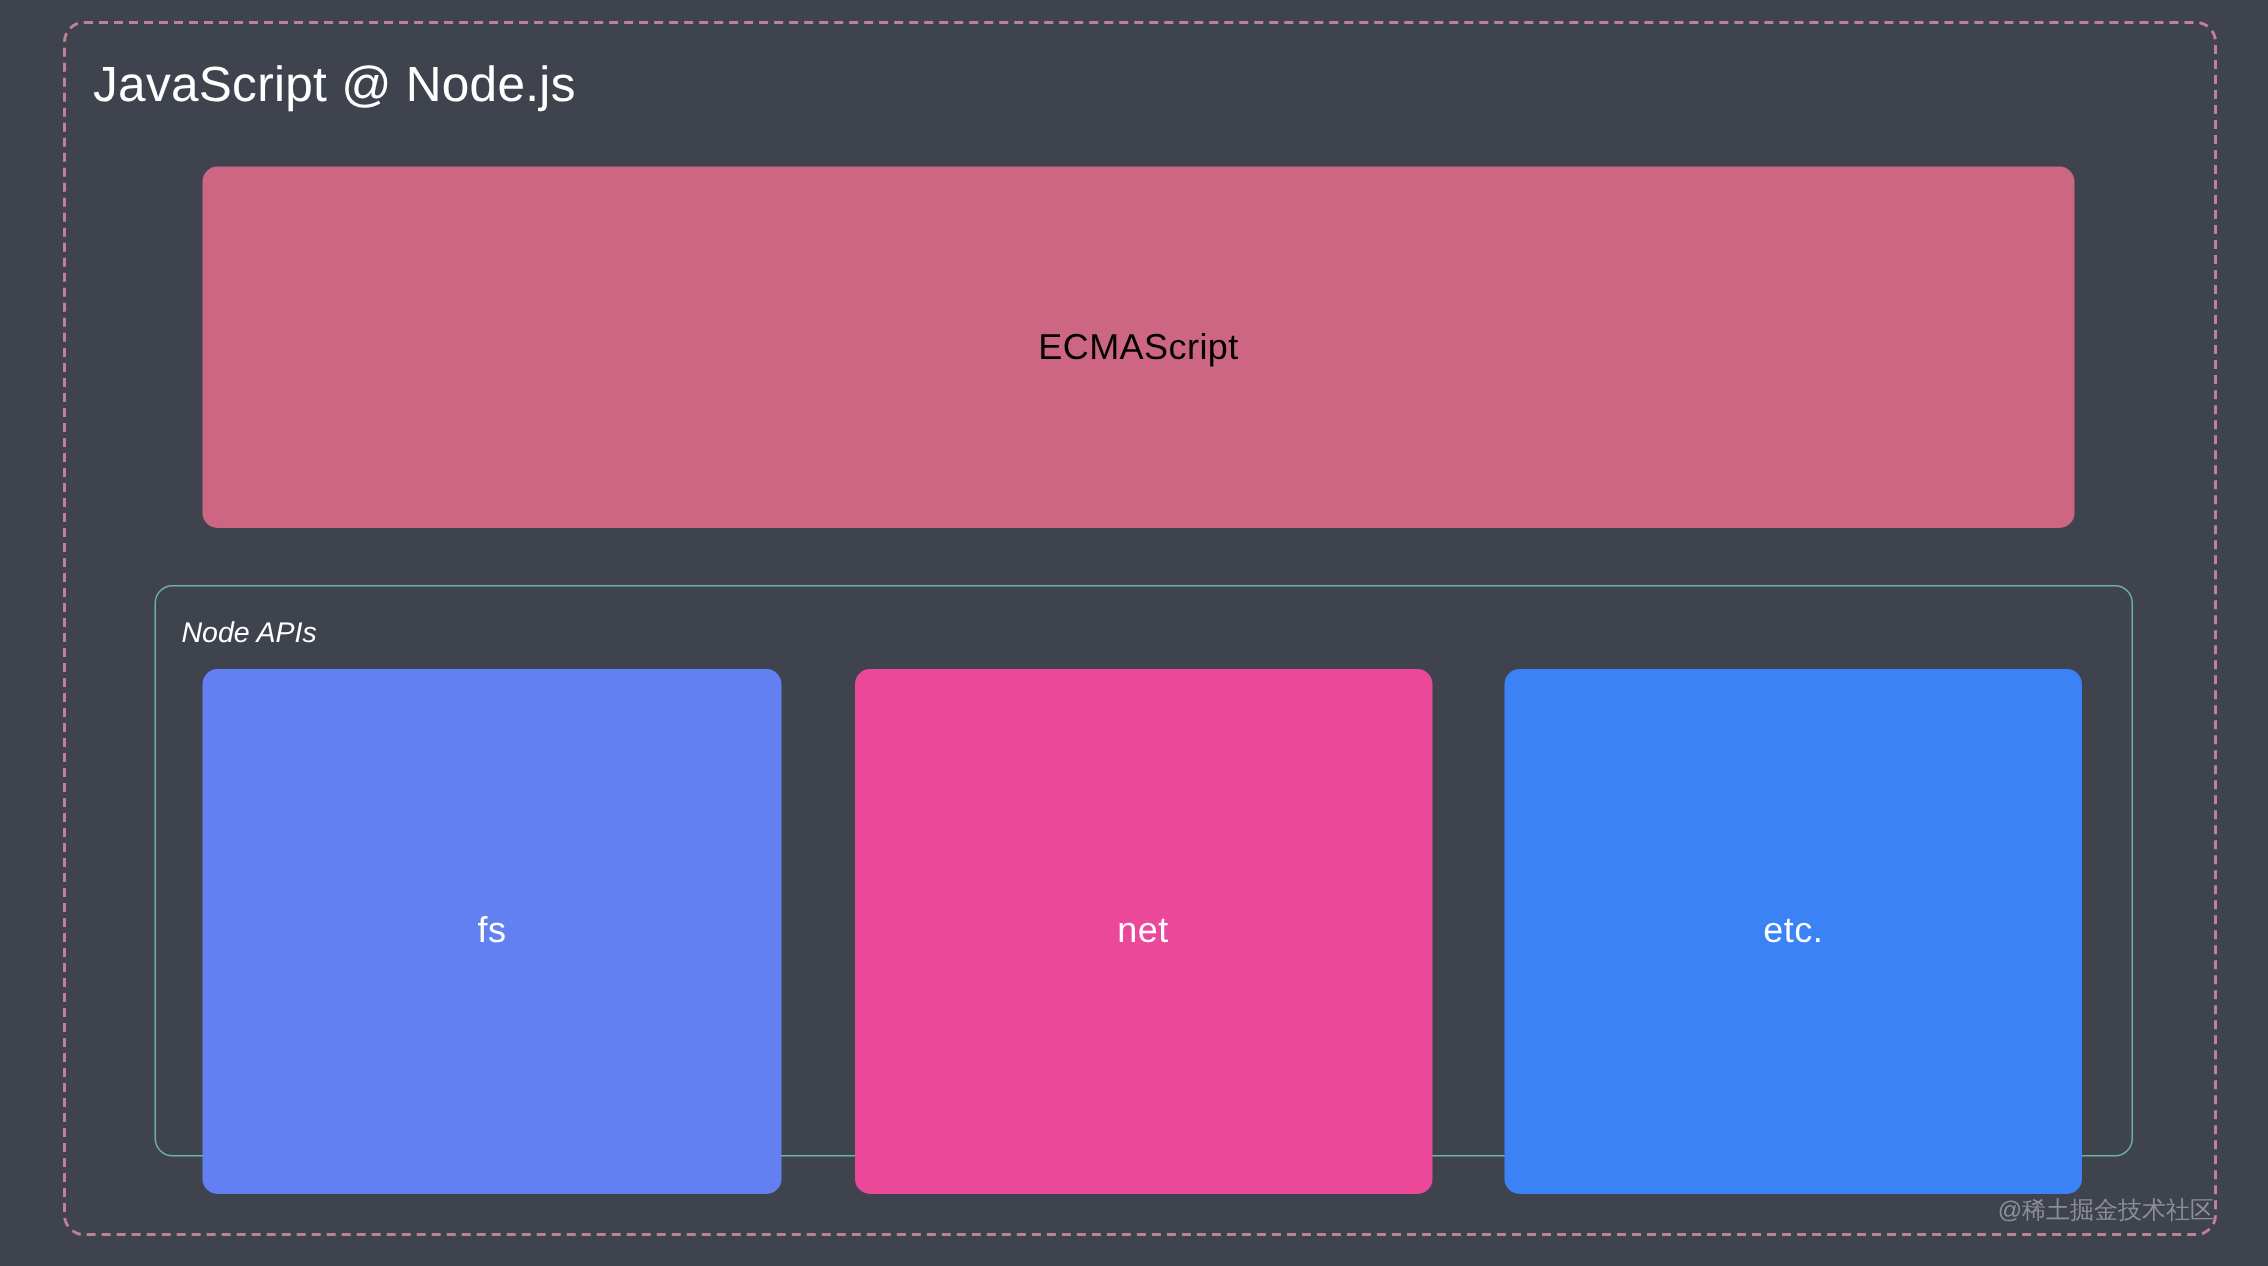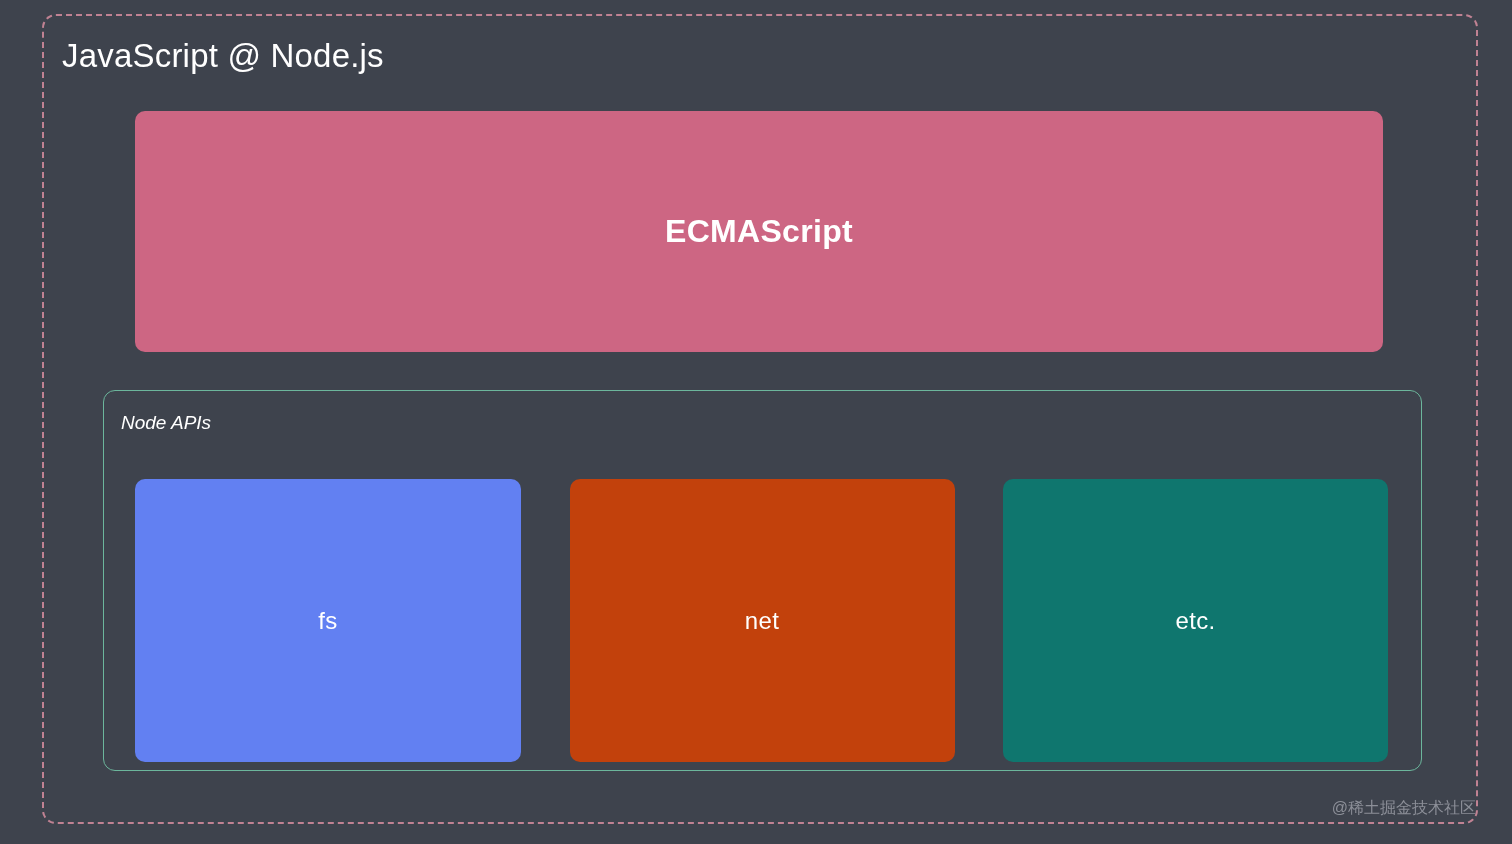--- a/index.html
+++ b/index.html
@@ -53,24 +53,23 @@
     top: 111px;
     width: 1248px;
     height: 241px;
     background: #cd6683;
     border-radius: 10px;
     display: flex;
     align-items: center;
     justify-content: center;
   }
   #ecmascript-box .box-label {
-    font-size: 32px;
-    color: #ffffff;
+    font-size: 24px;
+    color: #000000;
     letter-spacing: 0.3px;
-    font-weight: bold;
   }
 
   
   #node-apis-group {
     position: absolute;
     left: 103px;
     top: 390px;
     width: 1319px;
     height: 381px;
     box-sizing: border-box;
@@ -85,41 +84,41 @@
     line-height: 26px;
     color: #ffffff;
     white-space: nowrap;
     font-style: italic;
   }
 
   
   #module-row {
     position: absolute;
     left: 135px;
-    top: 479px;
+    top: 446px;
     width: 1253px;
-    height: 283px;
+    height: 350px;
     display: flex;
     justify-content: space-between;
     align-items: stretch;
   }
   .module-box {
     border-radius: 10px;
     display: flex;
     align-items: center;
     justify-content: center;
   }
   .module-box .box-label {
     font-size: 24px;
     color: #ffffff;
     letter-spacing: 0.3px;
   }
   #module-box-fs  { width: 386px; background: #6280f2; }
-  #module-box-net { width: 385px; background: #c2410c; }
-  #module-box-etc { width: 385px; background: #0f766e; align-items: center; }
+  #module-box-net { width: 385px; background: #ec4899; }
+  #module-box-etc { width: 385px; background: #3b82f6; align-items: center; }
 
   
   #watermark {
     position: absolute;
     right: 36px;
     top: 797px;
     font-size: 16px;
     line-height: 22px;
     color: #8c8f98;
     white-space: nowrap;

